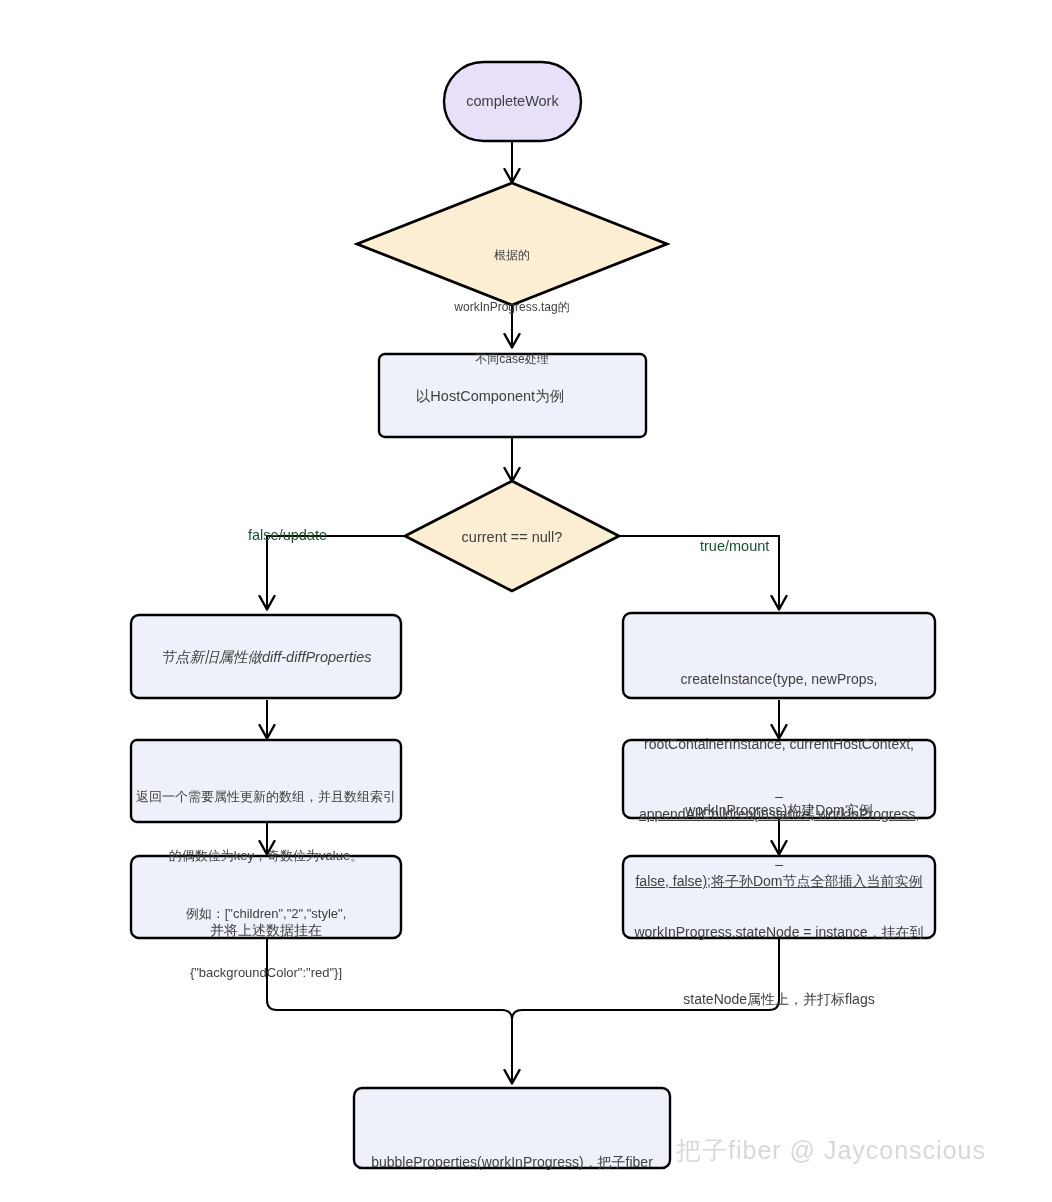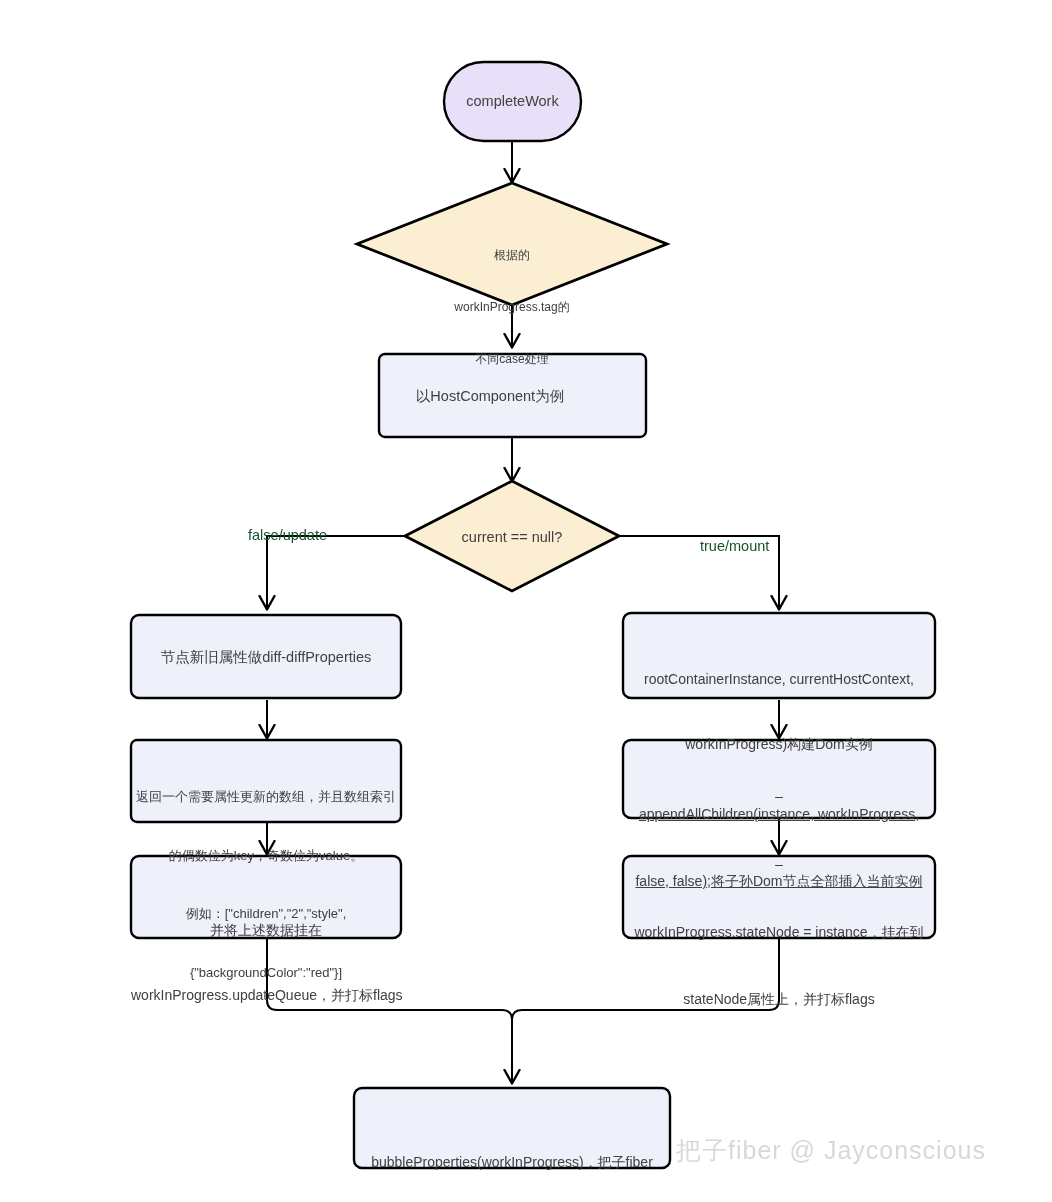--- a/index.html
+++ b/index.html
@@ -99,35 +99,35 @@
 <div class="node-text" style="left:377px; top:212px; width:270px; font-size:12px;">
   <div>根据的</div>
   <div>workInProgress.tag的</div>
   <div>不同case处理</div>
 </div>
 
 <div class="node-text" style="left:379px; top:386px; width:222px;">以HostComponent为例</div>
 
 <div class="node-text" style="left:412px; top:527px; width:200px;">current == null?</div>
 
-<div class="node-text" style="left:131px; top:647px; width:270px;">节点新旧属性做diff-diffProperties</div>
+<div class="node-text" style="left:131px; top:647px; width:270px;font-style:italic;">节点新旧属性做diff-diffProperties</div>
 
 <div class="node-text" style="left:131px; top:748px; width:270px; font-size:13px; line-height:1.5;">
   <div>返回一个需要属性更新的数组，并且数组索引</div>
   <div>的偶数位为key，奇数位为value。</div>
   <div>例如：["children","2","style",</div>
   <div>{"backgroundColor":"red"}]</div>
 </div>
 
 <div class="node-text" style="left:131px; top:877px; width:270px; font-size:14px; line-height:1.55;">
   <div>并将上述数据挂在</div>
-  <div>workInProgress.updateQueue，并打标flags</div>
 </div>
 
 <div class="node-text" style="left:623px; top:626px; width:312px; font-size:14px; line-height:1.55;">
+  <div>createInstance(type, newProps,</div>
   <div>rootContainerInstance, currentHostContext,</div>
   <div>workInProgress)构建Dom实例</div>
 </div>
 
 <div class="node-text" style="left:623px; top:758px; width:312px; font-size:14px; line-height:1.6;text-decoration:underline;">
   <div>appendAllChildren(instance, workInProgress,</div>
   <div>false, false);将子孙Dom节点全部插入当前实例</div>
 </div>
 
 <div class="node-text" style="left:623px; top:876px; width:312px; font-size:14px; line-height:1.6;text-align:center;">

